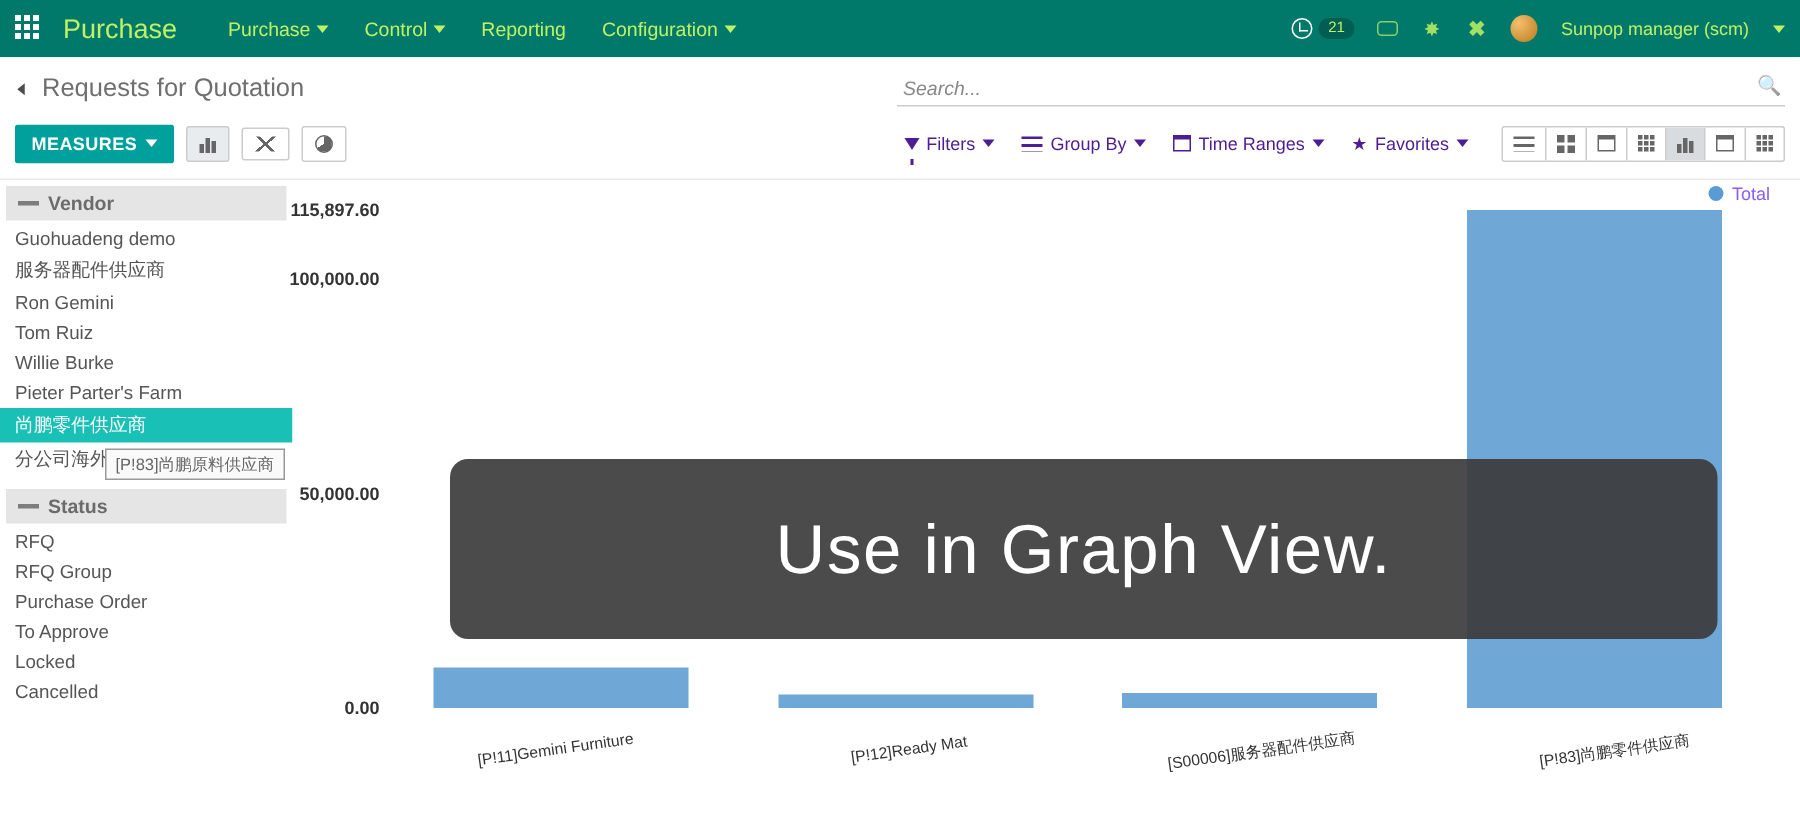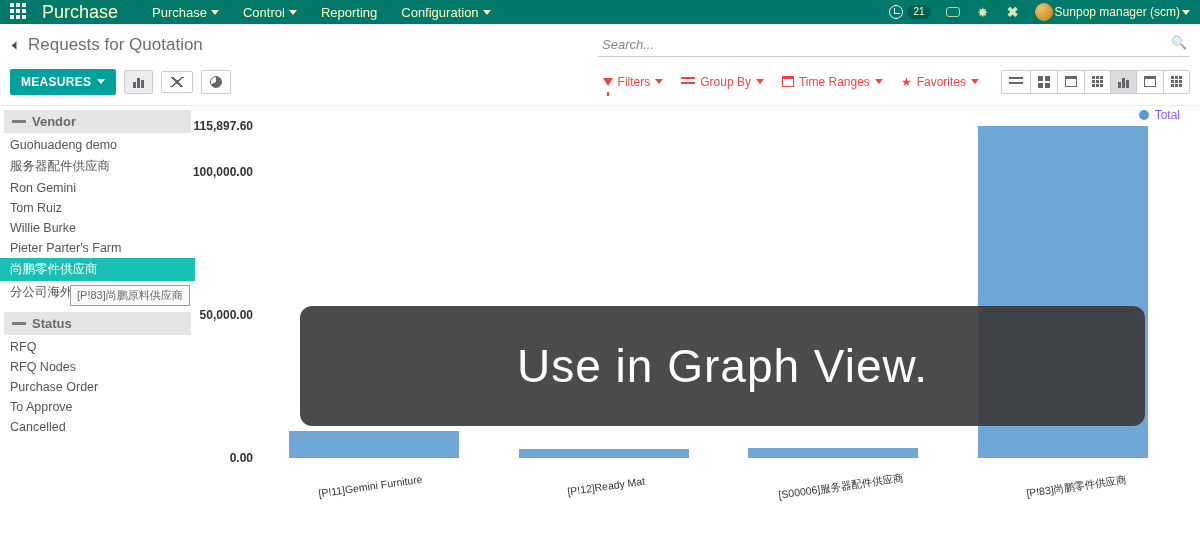--- a/index.html
+++ b/index.html
@@ -1,51 +1,51 @@
 <!DOCTYPE html>
 <html><head>
 <meta charset="utf-8">
 <style>
   * { box-sizing: border-box; margin: 0; padding: 0; }
   body { font-family: -apple-system, "Helvetica Neue", Arial, sans-serif; font-size: 13px; color: #4c4c4c; background: #fff; width: 1200px; height: 550px; overflow: hidden; position: relative; }
 
   
-  .navbar { display: flex; align-items: center; height: 24px; background: #00796b; color: #fef9c3; padding: 0 10px; }
+  .navbar { display: flex; align-items: center; height: 38px; background: #00796b; color: #bef264; padding: 0 10px; }
   .apps-icon { width: 18px; height: 18px; display: grid; grid-template-columns: repeat(3,4px); grid-template-rows: repeat(3,4px); gap: 2px; margin-right: 14px; cursor: pointer; }
   .apps-icon div { background: #fff; }
   .app-title { font-size: 18px; font-weight: 500; margin-right: 34px; }
   .nav-menu { display: flex; gap: 24px; font-size: 13px; }
   .nav-menu .item { cursor: pointer; display: inline-flex; align-items: center; gap:4px; }
   .caret { width:0; height:0; border-left:4px solid transparent; border-right:4px solid transparent; border-top:5px solid currentColor; display:inline-block; }
   .nav-right { margin-left:auto; display:flex; align-items:center; gap:14px; }
   .badge-clock { display:flex; align-items:flex-start; gap:4px; font-size:11px; }
   .clock-icon { width:14px; height:14px; border:1.5px solid #fff; border-radius:50%; position:relative; }
   .clock-icon::after { content:""; position:absolute; width:5px; height:5px; border-left:1.5px solid #fff; border-bottom:1.5px solid #fff; top:2px; left:4px; }
   .pill { background:#005e52; border-radius:8px; padding:0 6px; font-size:10px; line-height:14px; }
   .nav-ico { width:16px; height:16px; display:inline-flex; align-items:center; justify-content:center; cursor:pointer; opacity:0.85; }
   .avatar { width:18px; height:18px; border-radius:50%; background: radial-gradient(circle at 30% 30%, #f5c06a, #b97a20); display:inline-block; }
-  .user { display:flex; align-items:center; gap:2px; cursor:pointer; font-size:12px; }
+  .user { display:flex; align-items:center; gap:16px; cursor:pointer; font-size:12px; }
 
   
   .cp-row1 { display:flex; align-items:center; height:36px; padding: 6px 10px 0 10px; }
   .bc { display:flex; align-items:center; gap:10px; color:#666; }
   .bc .chev { transform: rotate(90deg); border-top-color:#4c4c4c; }
   .bc-title { font-size:17px; color:#6f6f6f; font-weight:normal; }
   .searchbox { margin-left:auto; flex: 0 0 592px; position:relative; }
   .searchbox input { width:100%; border:none; border-bottom:1px solid #ccc; padding:4px 22px 4px 4px; font-size:13px; color:#555; outline:none; }
   .searchbox input::placeholder { color:#888; font-style:italic; }
   .search-ico { position:absolute; right:2px; top:2px; opacity:0.6; }
 
   
   .cp-row2 { display:flex; align-items:center; padding: 8px 10px 10px 10px; gap:8px; border-bottom:1px solid #eaeaea; min-height:46px; }
   .btn { border:1px solid transparent; padding:5px 10px; font-size:12px; border-radius:2px; cursor:pointer; display:inline-flex; align-items:center; gap:6px; }
   .btn-teal { background:#00a09d; color:#fff; font-weight:bold; letter-spacing:0.3px; }
   .btn-icon { background:#fff; border-color:#ccc; color:#666; padding:5px 8px; }
   .btn-icon.active { background:#e9ecef; }
-  .cp-filters { margin-left:auto; display:flex; gap:18px; color:#ef4444; font-size:12px; }
+  .cp-filters { margin-left:auto; display:flex; gap:18px; color:#4c1d95; font-size:12px; }
   .cp-filters .f-item { display:inline-flex; gap:5px; align-items:center; cursor:pointer; }
   .view-switch { margin-left:14px; display:flex; border:1px solid #ccc; border-radius:2px; overflow:hidden; }
   .view-switch .vs { padding:5px 7px; color:#666; border-left:1px solid #ccc; cursor:pointer; display:flex; align-items:center; }
   .view-switch .vs:first-child { border-left:none; }
   .view-switch .vs.active { background:#d9dcdf; }
 
   
   .body { display:flex; height: calc(550px - 30px - 36px - 46px); }
   .side { width:195px; padding:0 0 0 0; overflow:hidden; }
   .side-head { background:#e5e5e5; color:#6b6b6b; font-weight:bold; font-size:13px; padding:4px 8px; display:flex; align-items:center; gap:6px; margin:4px 4px 2px 4px; }
@@ -253,23 +253,24 @@
         <div class="side-item selected">尚鹏零件供应商</div>
         <div class="side-item">分公司海外<span class="tooltip">[P!83]尚鹏原料供应商</span></div>
       </div>
 
     <div class="side-head" style="margin-top:8px">
       <span class="minus"></span>
       <span>Status</span>
     </div>
     <div id="statuses">
         <div class="side-item">RFQ</div>
-        <div class="side-item">RFQ Nodes</div>
+        <div class="side-item">RFQ Group</div>
         <div class="side-item">Purchase Order</div>
         <div class="side-item">To Approve</div>
+        <div class="side-item">Locked</div>
         <div class="side-item">Cancelled</div>
       </div>
   </div>
 
   <div class="chart-wrap">
     <div class="legend">
       <span class="dot"></span>
       <span>Total</span>
     </div>
     <div class="plot" id="plot">

